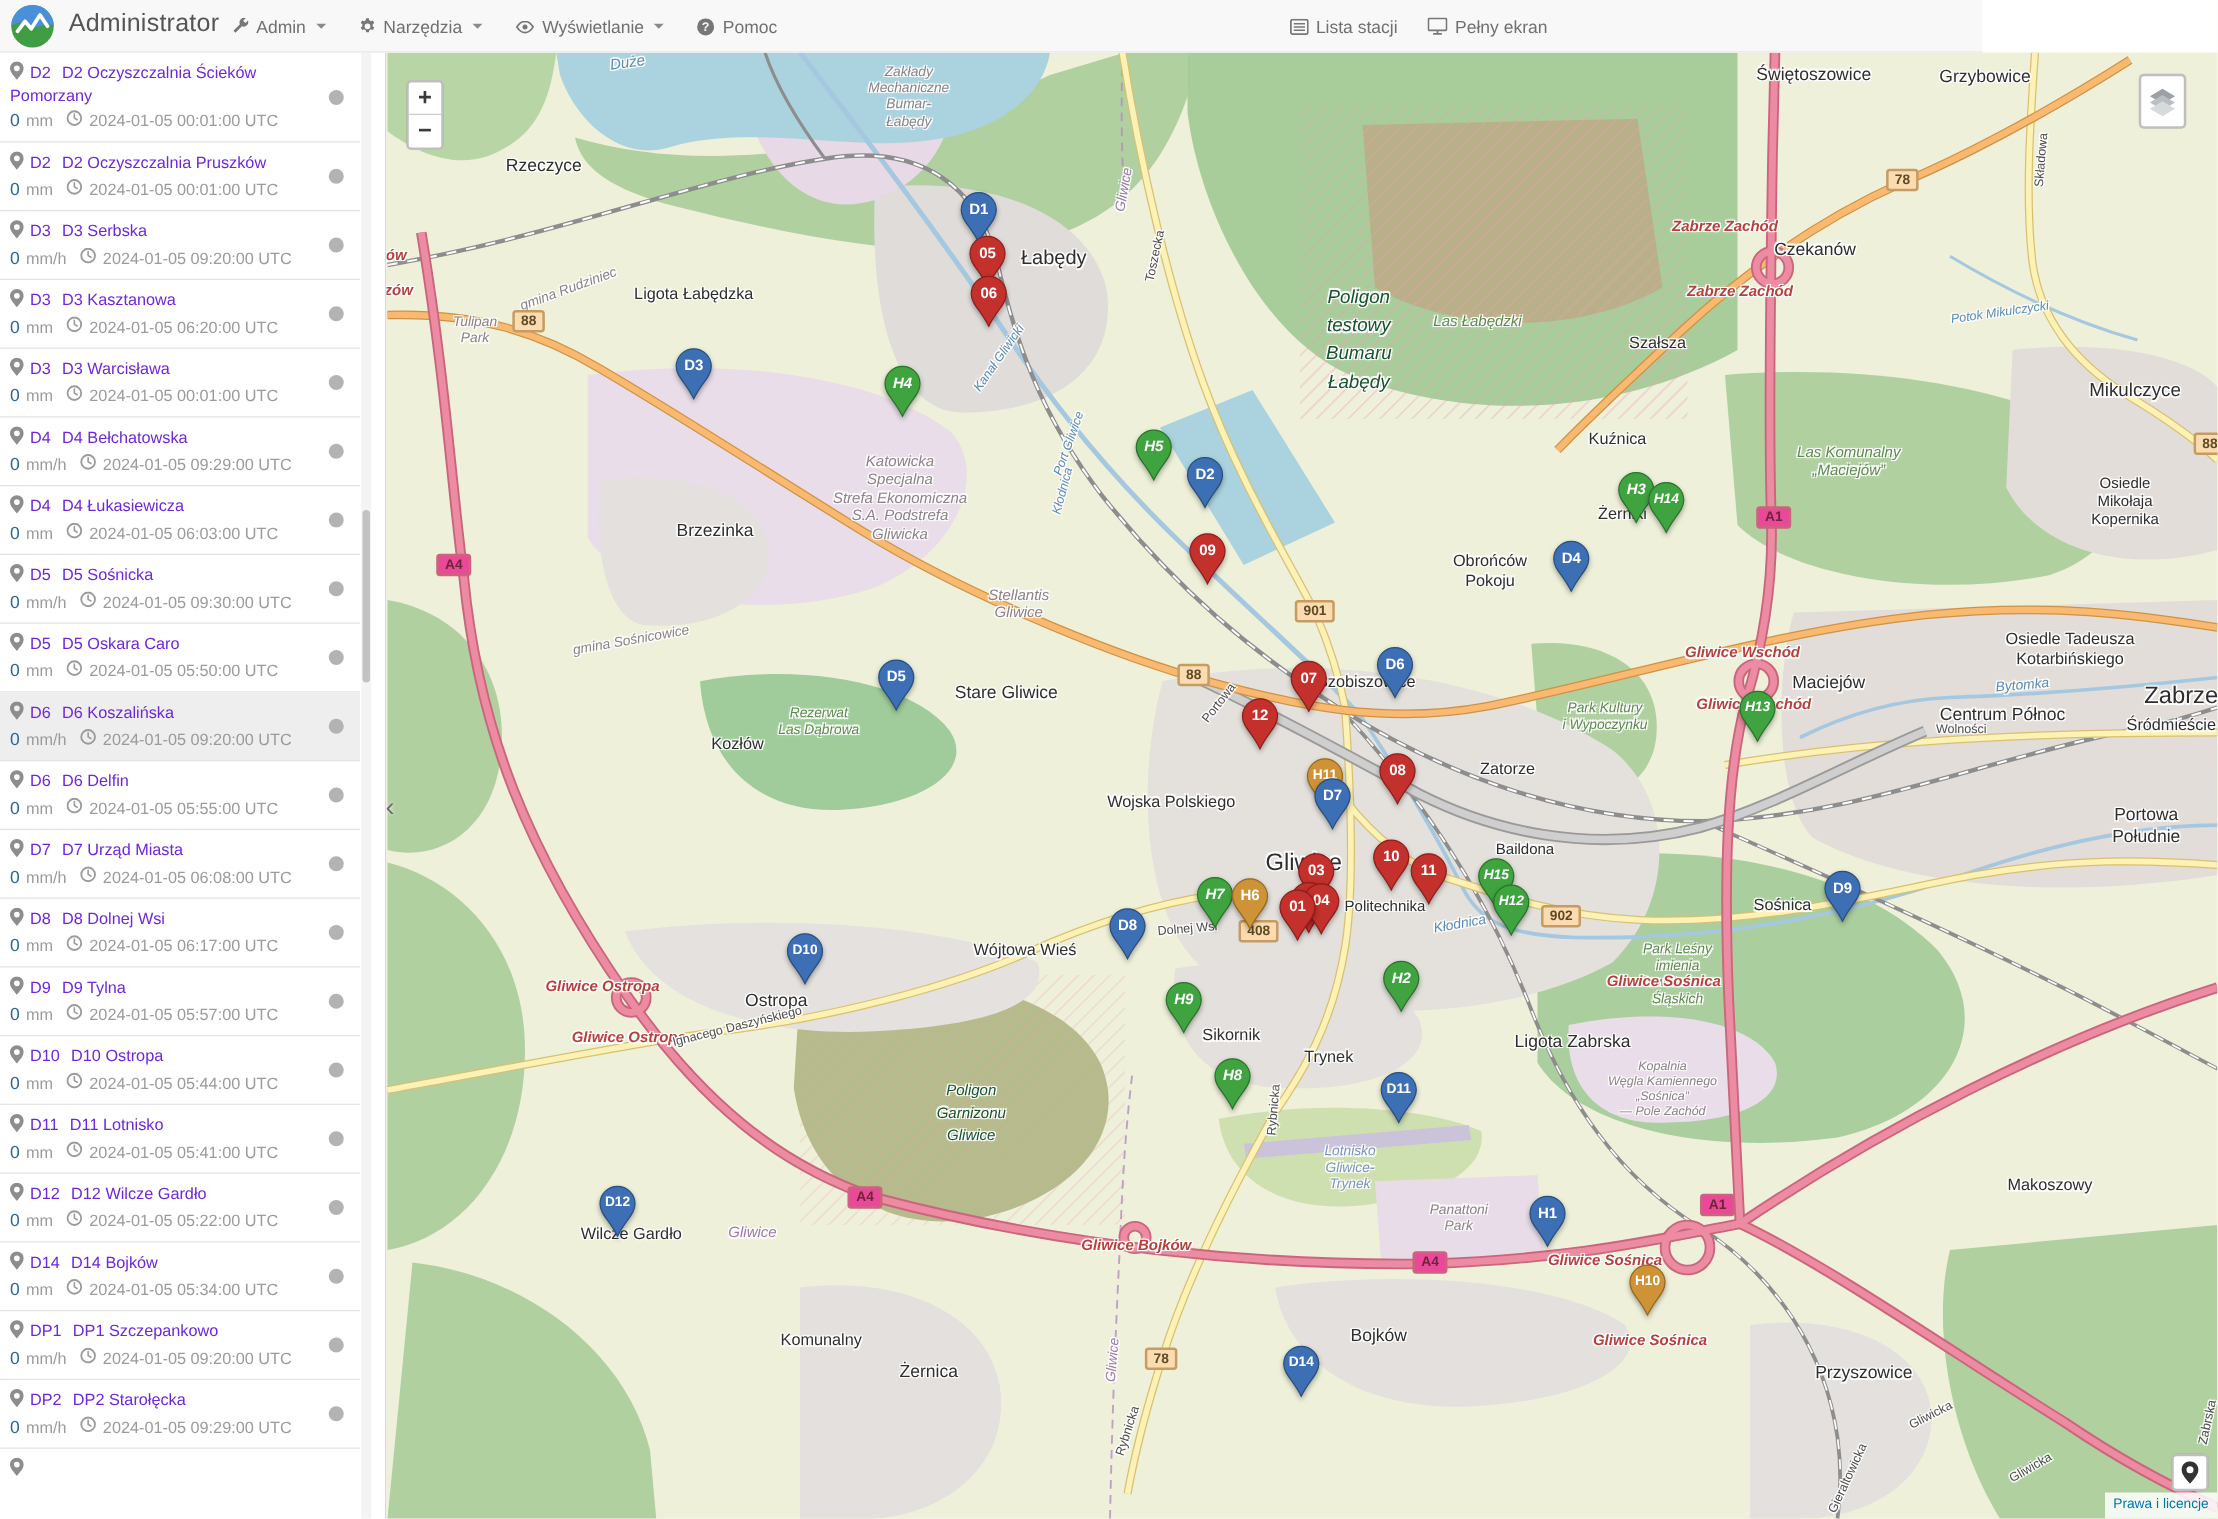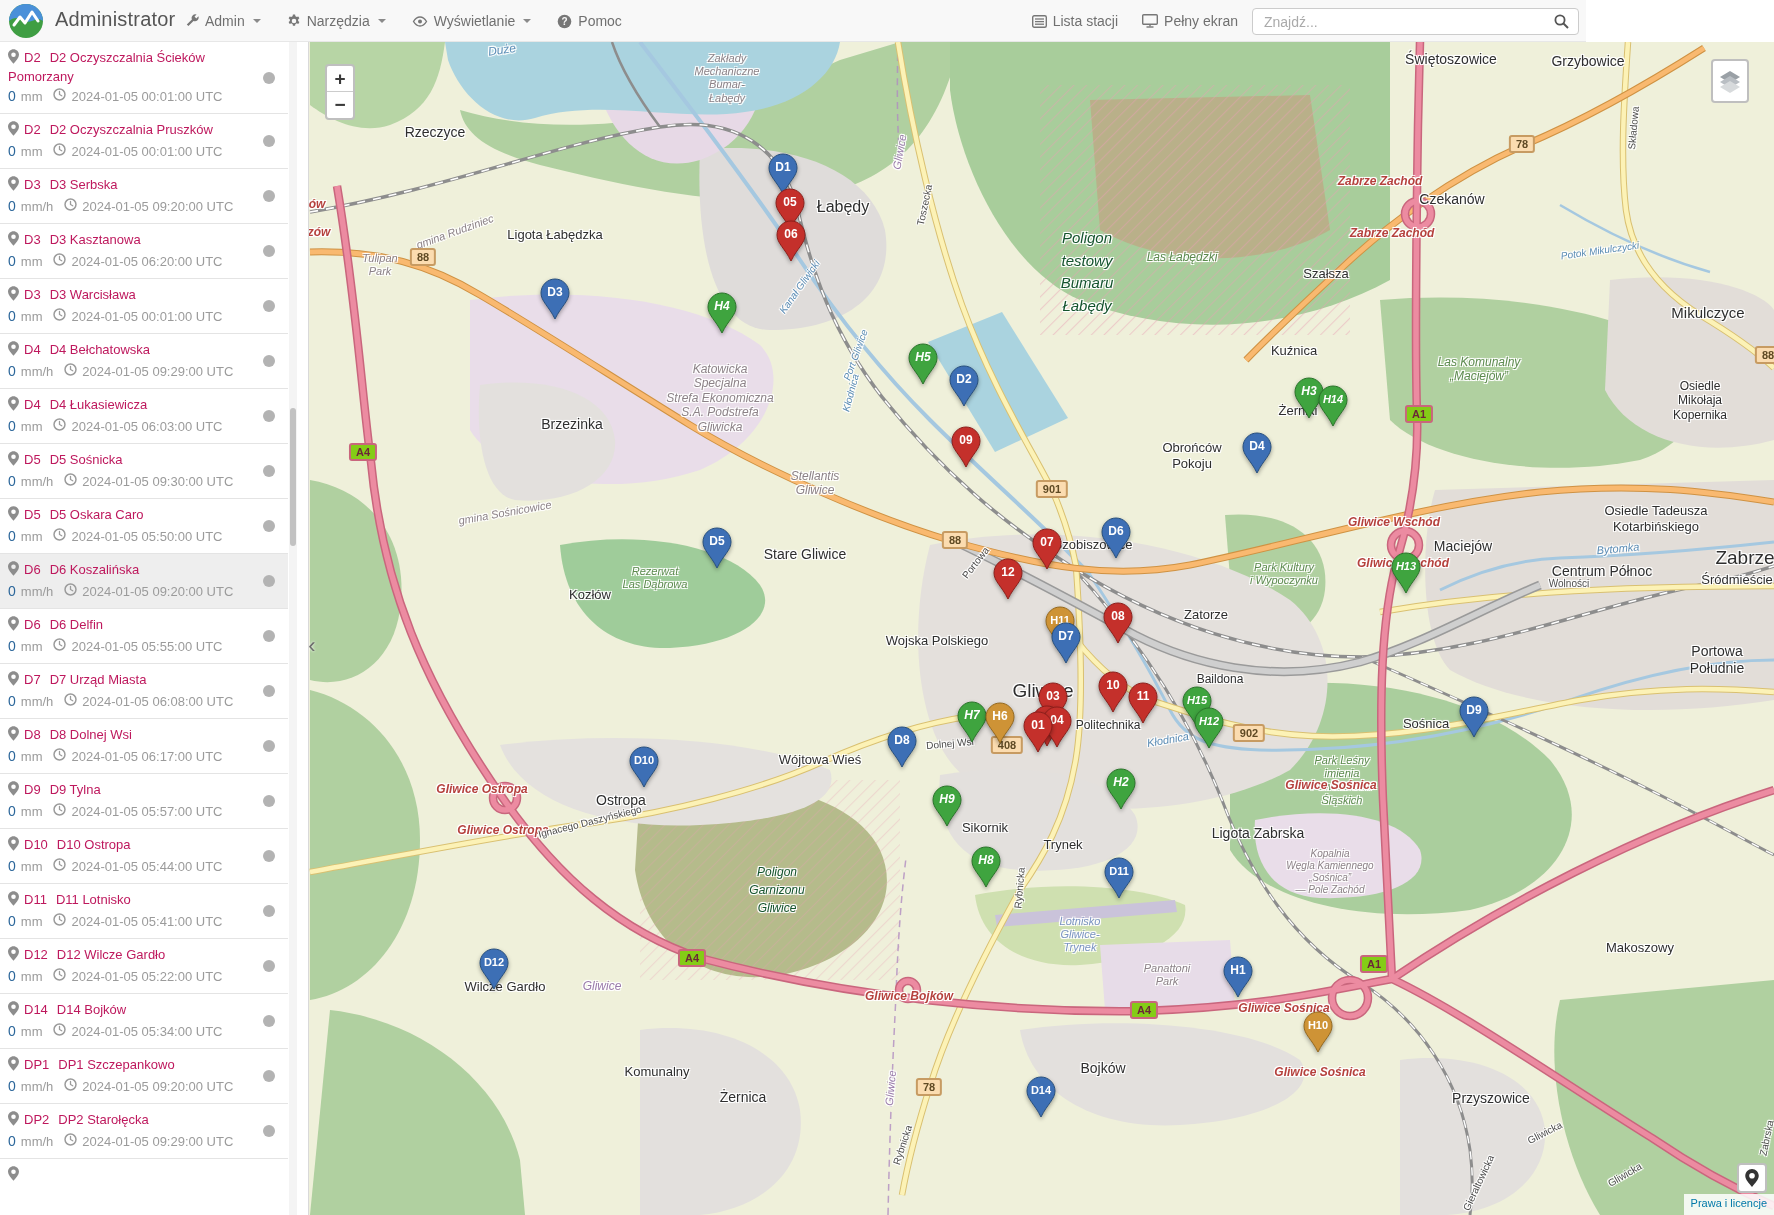--- a/index.html
+++ b/index.html
@@ -15,21 +15,21 @@
   #top-right{position:absolute;right:348px;top:0;height:42px;display:flex;align-items:center;gap:24px}
   #searchbox{position:absolute;right:7px;top:8px;width:327px;height:27px;background:#fff;border:1px solid #ccc;border-radius:4px;display:flex;align-items:center}
   #searchbox input{flex:1;border:none;outline:none;background:transparent;font-size:14px;color:#555;padding:0 6px 0 11px;font-family:"Liberation Sans",sans-serif}
   #searchbox input::placeholder{color:#aaa}
   #search-ico{margin-right:9px}
   
   #sidebar{position:absolute;left:0;top:42px;width:309px;height:1173px;background:#fff;border-right:1px solid #d9d9d9;overflow:hidden;z-index:400}
   #station-list{width:288px}
   .st-item{position:relative;border-bottom:1px solid #e4e4e4;padding:7px 26px 7px 8px;cursor:pointer}
   .st-item.sel{background:#eeeeee}
-  .st-l1{font-size:13px;color:#be185d;line-height:17px}
+  .st-l1{font-size:13px;color:#6d28d9;line-height:17px}
   .st-l1 .pin-ico{display:inline-block;vertical-align:-2px;margin-right:5px}
   .st-code{margin-right:9px}
   .st-l2{font-size:13px;color:#9b9b9b;line-height:19px;margin-top:2px;display:flex;align-items:center;gap:5px}
   .st-val{color:#2b669a;font-size:14px}
   .st-unit{margin-right:6px}
   .st-dot{position:absolute;right:13px;top:50%;margin-top:-6px;width:12px;height:12px;border-radius:50%;background:#b3b3b3}
   #sb-scroll{position:absolute;right:11px;top:0;width:8px;height:1173px;background:#f4f4f4}
   #sb-thumb{position:absolute;left:1px;top:366px;width:6px;height:138px;border-radius:3px;background:#c2c2c2}
   
   #map{position:absolute;left:309px;top:42px;width:1465px;height:1173px;background:#eff0da;overflow:hidden}
@@ -39,21 +39,21 @@
   .town{color:#2e2e2e}
   .area{color:#8c8287;font-style:italic}
   .green{color:#5c8a4e;font-style:italic}
   .danger{color:#14532d;font-style:italic;line-height:1.5}
   .junction{color:#b5413d;font-style:italic;font-weight:bold}
   .water{color:#5a8cb5;font-style:italic}
   .street{color:#4d4d4d}
   .boundary{color:#9a7bab;font-style:italic}
   .airport{color:#7a93c2;font-style:italic}
   .badge{position:absolute;transform:translate(-50%,-50%);font-weight:bold;font-size:11px;padding:1px 5px;border-radius:3px;z-index:21;pointer-events:none}
-  .bmw{background:#84cc16;border:2px solid #c9667d;color:#6b2737}
+  .bmw{background:#ec4899;border:2px solid #c9667d;color:#6b2737}
   .btr{background:#fbdcb0;border:2px solid #c79b62;color:#5f4a24}
   .pin{position:absolute;width:30px;height:42px;cursor:pointer}
   .pin svg{width:30px;height:42px;display:block;filter:drop-shadow(0 2px 2px rgba(0,0,0,.35))}
   .pin span{position:absolute;left:0;top:0;width:30px;height:29px;line-height:29px;text-align:center;font-weight:bold;font-size:12px;color:#fff}
   .pin.w3 span{font-size:11px}
   .pin.blue path{fill:#3d6fb5;stroke:#28507e;stroke-width:1}
   .pin.green path{fill:#3fa43f;stroke:#2a742a;stroke-width:1}
   .pin.red path{fill:#c4302b;stroke:#8c1f1b;stroke-width:1}
   .pin.orange path{fill:#ce9336;stroke:#95691f;stroke-width:1}
   
@@ -132,27 +132,20 @@
         <span>
           <svg width="16" height="14" viewBox="0 0 16 14">
             <rect x="0.7" y="0.7" width="14.6" height="9.6" rx="1" fill="none" stroke="#777" stroke-width="1.4"></rect>
             <line x1="8" y1="10.5" x2="8" y2="12.6" stroke="#777" stroke-width="1.4"></line>
             <line x1="4.5" y1="13" x2="11.5" y2="13" stroke="#777" stroke-width="1.4"></line>
           </svg>
         </span>
         <span>Pełny ekran</span>
       </div>
     </div>
-  <div id="searchbox">
-    <input type="text" placeholder="Znajdź..." style="">
-    <svg id="search-ico" width="15" height="15" viewBox="0 0 15 15">
-      <circle cx="6" cy="6" r="4.6" fill="none" stroke="#555" stroke-width="1.8"></circle>
-      <line x1="9.5" y1="9.5" x2="14" y2="14" stroke="#555" stroke-width="2"></line>
-    </svg>
-  </div>
 </div>
 
 <div id="sidebar">
   <div id="station-list">
   <div class="st-item">
     <div class="st-l1">
       <span class="pin-ico"><svg width="11" height="15" viewBox="0 0 12 16">
               <path d="M6 0C2.7 0 0 2.7 0 6c0 3.3 3.2 6.5 6 10 2.8-3.5 6-6.7 6-10C12 2.7 9.3 0 6 0zm0 8.5A2.5 2.5 0 1 1 6 3.5a2.5 2.5 0 0 1 0 5z" fill="#8d8d8d"></path>
             </svg></span><span class="st-code">D2</span><span class="st-name">D2 Oczyszczalnia Ścieków Pomorzany</span>
     </div>

